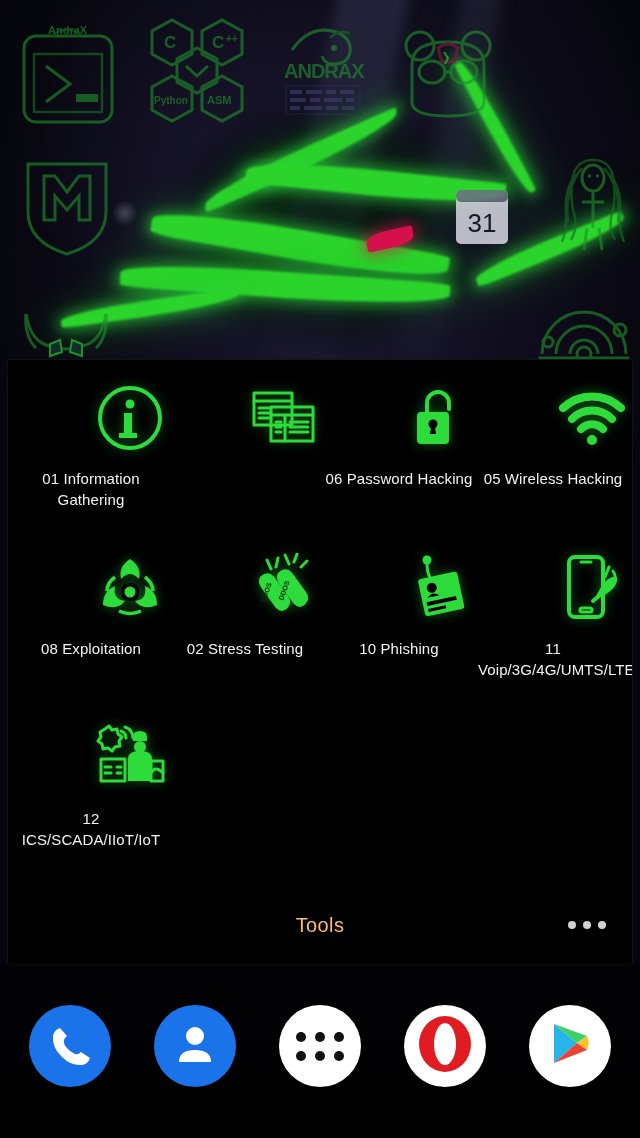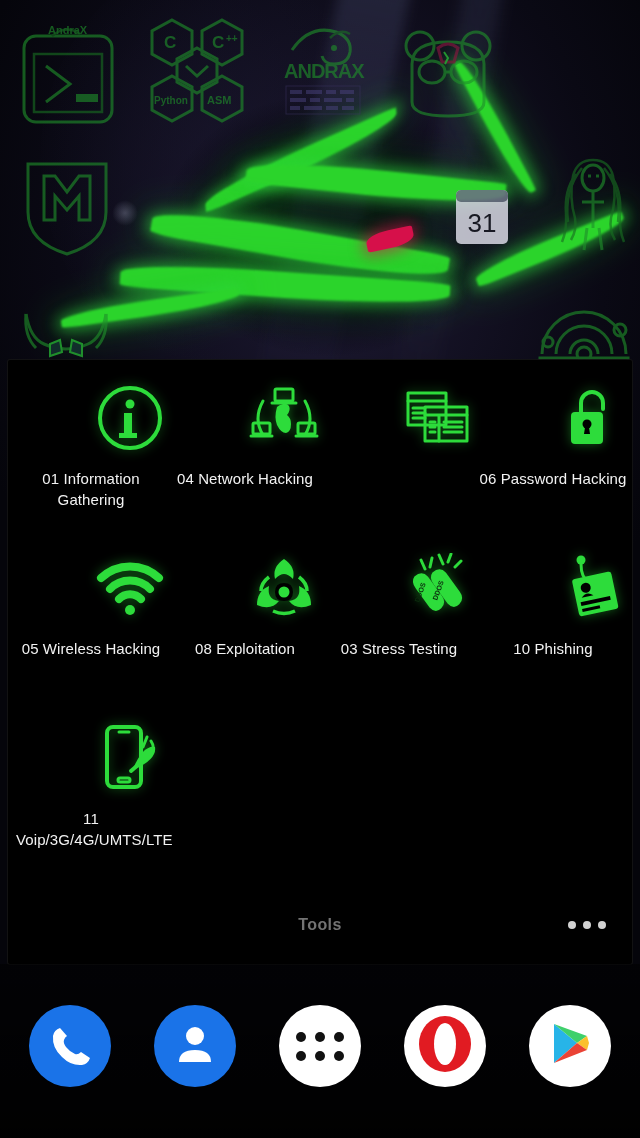--- a/index.html
+++ b/index.html
@@ -93,21 +93,21 @@
   .g{fill:#2ddc3b;}
   .gs{stroke:#2ddc3b;fill:none;stroke-width:4;stroke-linecap:round;stroke-linejoin:round;}
   .gs2{stroke:#2ddc3b;fill:none;stroke-width:3;stroke-linecap:round;stroke-linejoin:round;}
 
   
   #folder-footer{
     position:absolute;left:0;right:0;bottom:0;height:78px;
     display:flex;align-items:center;justify-content:center;
   }
   #folder-title{
-    color:#737373;font-size:16px;font-weight:bold;letter-spacing:.4px;
+    color:#fdba74;font-size:20px;font-weight:normal;letter-spacing:.4px;
   }
   #folder-more{
     position:absolute;right:26px;top:50%;transform:translateY(-50%);
     display:flex;gap:7px;cursor:pointer;
   }
   #folder-more i{width:8px;height:8px;border-radius:50%;background:#d2d2d2;display:block;}
 
   
   #dock{
     position:absolute;left:0;right:0;bottom:0;height:174px;
@@ -281,35 +281,20 @@
           <circle cx="35" cy="35" r="30" class="gs" stroke-width="5"></circle>
           <circle cx="35" cy="21" r="4.5" class="g"></circle>
           <path d="M29 30 h8 v20 h5 v5 h-18 v-5 h5 v-15 h-0 z" class="g"></path>
         </svg>
       </div>
       <div class="lbl">01 Information Gathering</div>
     </div>
 
 
 
-    <div class="cell">
-      <div class="art">
-        <svg width="70" height="70" viewBox="0 0 70 70">
-          <path d="M14 18 q-10 18 0 34 M56 18 q10 18 0 34" class="gs2" stroke-width="3"></path>
-          <rect x="26" y="6" width="18" height="12" rx="1.5" class="gs2" stroke-width="2.6"></rect>
-          <path d="M23 20 h24" class="gs2" stroke-width="2.6"></path>
-          <rect x="4" y="40" width="17" height="11" rx="1.5" class="gs2" stroke-width="2.6"></rect>
-          <path d="M2 53 h21" class="gs2" stroke-width="2.6"></path>
-          <rect x="49" y="40" width="17" height="11" rx="1.5" class="gs2" stroke-width="2.6"></rect>
-          <path d="M47 53 h21" class="gs2" stroke-width="2.6"></path>
-          <path d="M28 24 q-3 10 0 18 q4 8 9 8 q5 -1 5 -9 q0 -6 -4 -9 q4 -5 2 -9 q-2 -3 -6 -2 q-4 1 -6 3 z" class="g"></path>
-        </svg>
-      </div>
-      <div class="lbl">04 Network Hacking</div>
-    </div>
 
     <div class="cell">
       <div class="art">
         <svg width="70" height="70" viewBox="0 0 70 70">
           <rect x="5" y="10" width="38" height="32" class="gs2" stroke-width="2.6"></rect>
           <path d="M5 18 h38" class="gs2" stroke-width="2.6"></path>
           <g class="gs2" stroke-width="2">
               <path d="M10 25 h12 M10 30 h12 M10 35 h12"></path>
             </g>
           <rect x="22" y="24" width="42" height="34" fill="#000" class="gs2" stroke-width="2.6"></rect>
@@ -371,21 +356,21 @@
           </g>
           <g class="gs2" stroke-width="3">
             <path d="M22 16 l-4 -9 M27 14 l2 -9 M40 11 l-4 -9 M45 9 l3 -8 M52 14 l6 -6"></path>
           </g>
           <g fill="#0b2a0d" font-size="7" font-family="Liberation Sans, sans-serif" font-weight="bold">
             <text x="12" y="44" transform="rotate(-70 18 44)">DDOS</text>
             <text x="30" y="42" transform="rotate(-70 36 42)">DDOS</text>
           </g>
         </svg>
       </div>
-      <div class="lbl">03 Stress Testing</div>
+      <div class="lbl">02 Stress Testing</div>
     </div>
 
     <div class="cell">
       <div class="art">
         <svg width="70" height="70" viewBox="0 0 70 70">
           <circle cx="24" cy="7" r="4.5" class="g"></circle>
           <path d="M24 11 q0 14 8 18" class="gs2" stroke-width="3"></path>
           <g transform="rotate(-12 38 40)">
             <rect x="18" y="22" width="40" height="38" rx="3" class="g"></rect>
             <circle cx="30" cy="33" r="5" fill="#000"></circle>
@@ -407,20 +392,40 @@
           <g class="gs2" stroke-width="3">
             <path d="M52 14 l-4 10 M56 18 q4 6 1 12"></path>
           </g>
           <path d="M38 46 q10 -24 22 -22 q2 12 -20 22 z" class="g"></path>
           <path d="M36 48 l7 -6" class="gs" stroke-width="4"></path>
         </svg>
       </div>
       <div class="lbl">11 Voip/3G/4G/UMTS/LTE</div>
     </div>
 
+    <div class="cell">
+      <div class="art">
+        <svg width="70" height="70" viewBox="0 0 70 70">
+          <path d="M10 6 l4 -3 l3 4 l5 -1 l1 5 l4 3 l-3 4 l1 5 l-5 1 l-3 4 l-4 -3 l-5 1 l-1 -5 l-4 -3 l3 -4 l-1 -5 z" class="gs2" stroke-width="2.4"></path>
+          <g class="gs2" stroke-width="2.4">
+              <path d="M26 8 q5 2 5 7 M30 4 q8 3 8 11"></path>
+            </g>
+          <path d="M38 14 q0 -6 7 -6 q7 0 7 6 v4 h-14 z" class="g"></path>
+          <circle cx="45" cy="24" r="6" class="g"></circle>
+          <path d="M33 36 q0 -8 12 -8 q12 0 12 8 v22 h-24 z" class="g"></path>
+          <rect x="6" y="36" width="24" height="22" class="gs2" stroke-width="2.6"></rect>
+          <g class="gs2" stroke-width="2">
+              <path d="M10 44 h6 M10 50 h6 M22 44 h4 M22 50 h4"></path>
+            </g>
+          <rect x="56" y="38" width="12" height="20" class="gs2" stroke-width="2.6"></rect>
+          <path d="M56 50 q4 -8 12 0" class="gs2" stroke-width="2.4"></path>
+        </svg>
+      </div>
+      <div class="lbl">12 ICS/SCADA/IIoT/IoT</div>
+    </div>
 
   </div>
 
   <div id="folder-footer">
     <div id="folder-title">Tools</div>
     <div id="folder-more">
       <i></i>
       <i></i>
       <i></i>
     </div>

